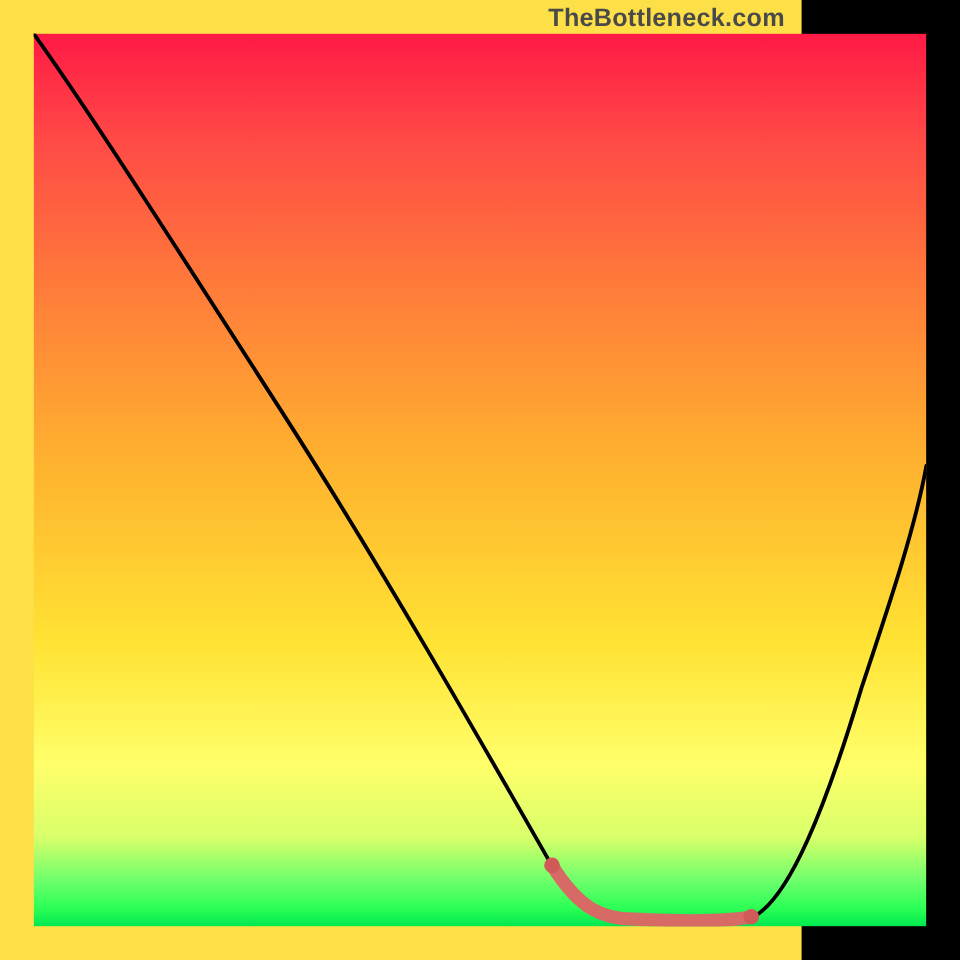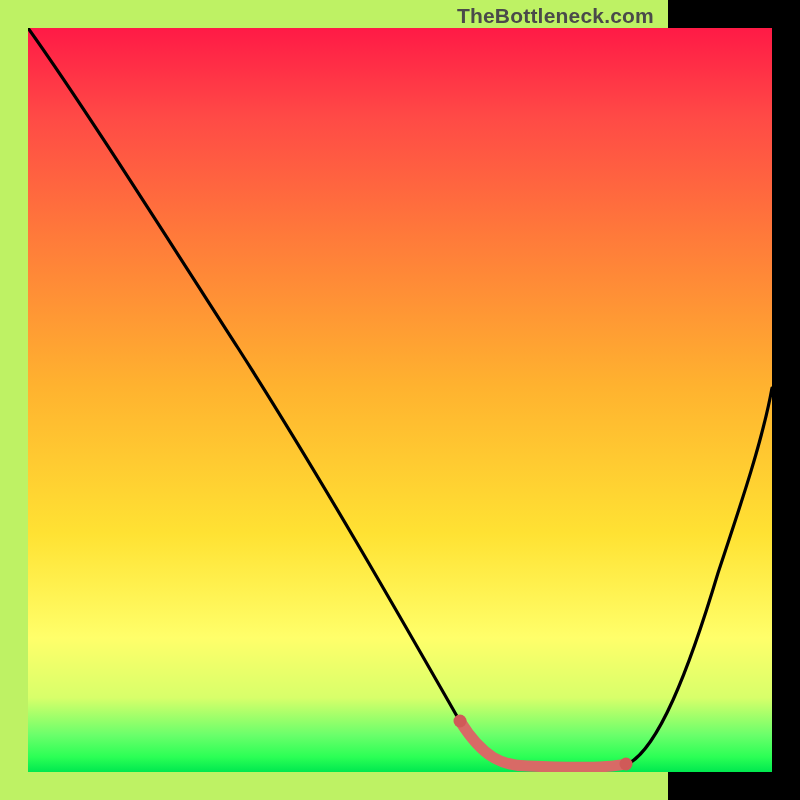--- a/index.html
+++ b/index.html
@@ -10,21 +10,21 @@
     background: #000;
     overflow: hidden;
     font-family: Arial, Helvetica, sans-serif;
   }
   .frame {
     position: absolute;
     left: 0;
     top: 0;
     width: 668px;
     height: 800px;
-    background: #bef264;
+    background: #fde047;
   }
   .plot-area {
     position: absolute;
     left: 28px;
     top: 28px;
     width: 744px;
     height: 744px;
     overflow: hidden;
   }
   .gradient-bg {

